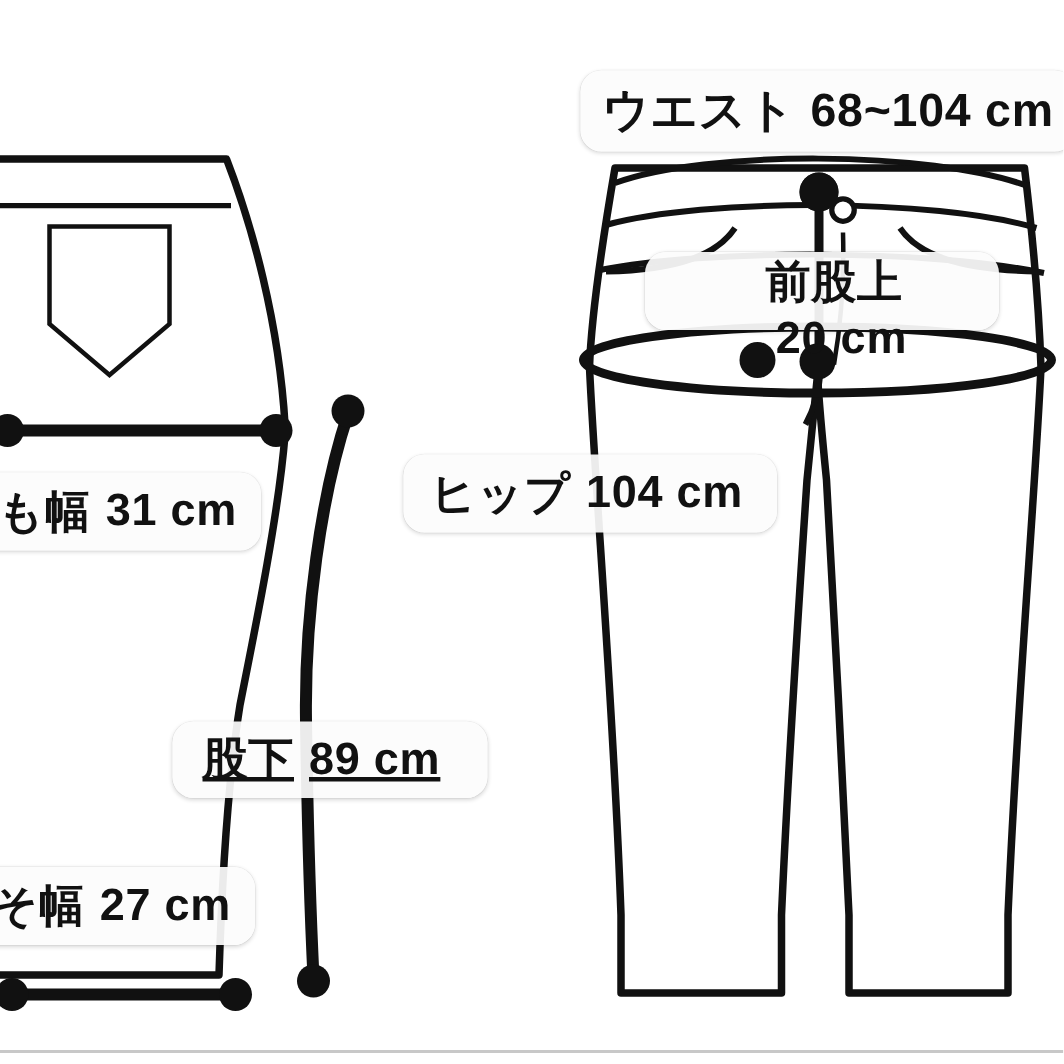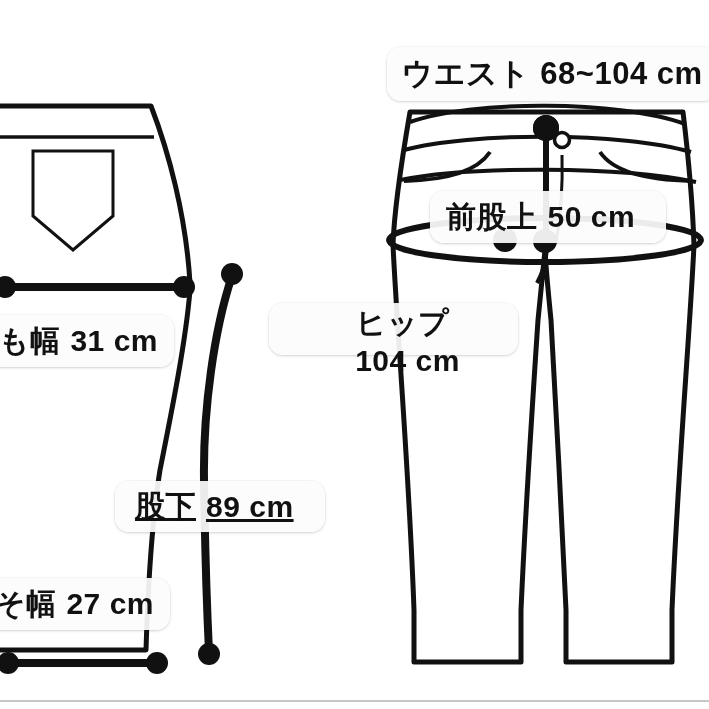--- a/index.html
+++ b/index.html
@@ -41,22 +41,22 @@
     font-family: "DejaVu Sans", "Liberation Sans", sans-serif;
     font-weight: bold;
   }
   .label-pill .num {
     font-family: "Liberation Sans", "DejaVu Sans", sans-serif;
     font-weight: bold;
     margin-left: 10px;
   }
   
   #pill-waist   { left: 387px; top: 47px;  width: 330px; height: 54px;  font-size: 31px; }
-  #pill-rise    { left: 430px; top: 191px; width: 236px; height: 52px;  font-size: 30px; }
-  #pill-hip     { left: 269px; top: 303px; width: 249px; height: 52px;  font-size: 30px; flex-direction: column; }
+  #pill-rise    { left: 430px; top: 168px; width: 236px; height: 52px;  font-size: 30px; flex-direction: column; }
+  #pill-hip     { left: 269px; top: 303px; width: 249px; height: 52px;  font-size: 30px; }
   #pill-inseam  { left: 115px; top: 481px; width: 210px; height: 51px;  font-size: 30px; }
   #pill-thigh   { left: -56px; top: 315px; width: 230px; height: 52px;  font-size: 30px; }
   #pill-hem     { left: -48px; top: 578px; width: 218px; height: 52px;  font-size: 30px; }
 
   #pill-waist .num { }
   #pill-thigh, #pill-hem { justify-content: flex-end; padding-right: 16px; }
   #pill-hip { justify-content: flex-start; padding-left: 18px; }
   #pill-inseam { justify-content: flex-start; padding-left: 20px; text-decoration: underline; }
   #pill-rise { justify-content: flex-start; padding-left: 16px; }
 </style>
@@ -145,21 +145,21 @@
     <line x1="0" y1="701" x2="709" y2="701" stroke="#c8c8c8" stroke-width="2"></line>
   </svg>
 
   <div class="label-pill" id="pill-waist">
     <span class="jp">ウエスト</span>
     <span class="num">68~104 cm</span>
   </div>
 
   <div class="label-pill" id="pill-rise">
     <span class="jp">前股上</span>
-    <span class="num">50 cm</span>
+    <span class="num">20 cm</span>
   </div>
 
   <div class="label-pill" id="pill-hip">
     <span class="jp">ヒップ</span>
     <span class="num">104 cm</span>
   </div>
 
   <div class="label-pill" id="pill-inseam">
     <span class="jp">股下</span>
     <span class="num">89 cm</span>

